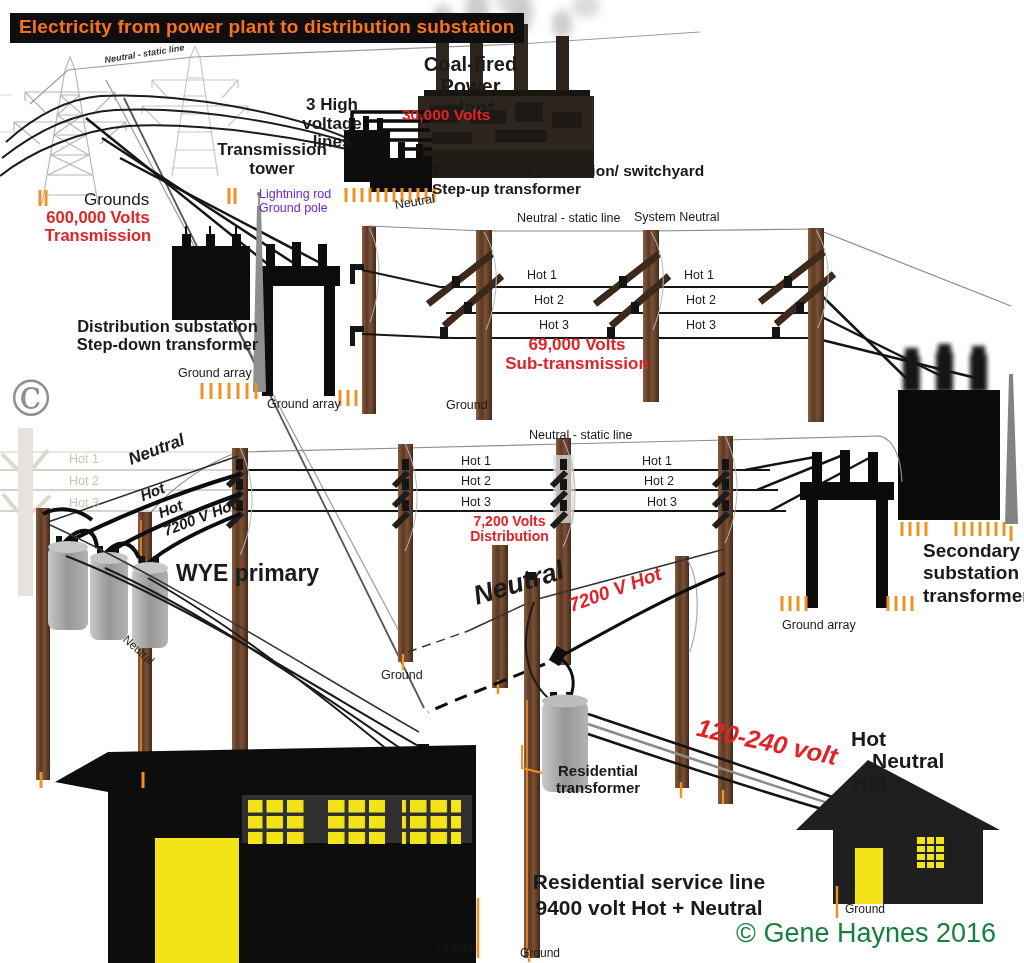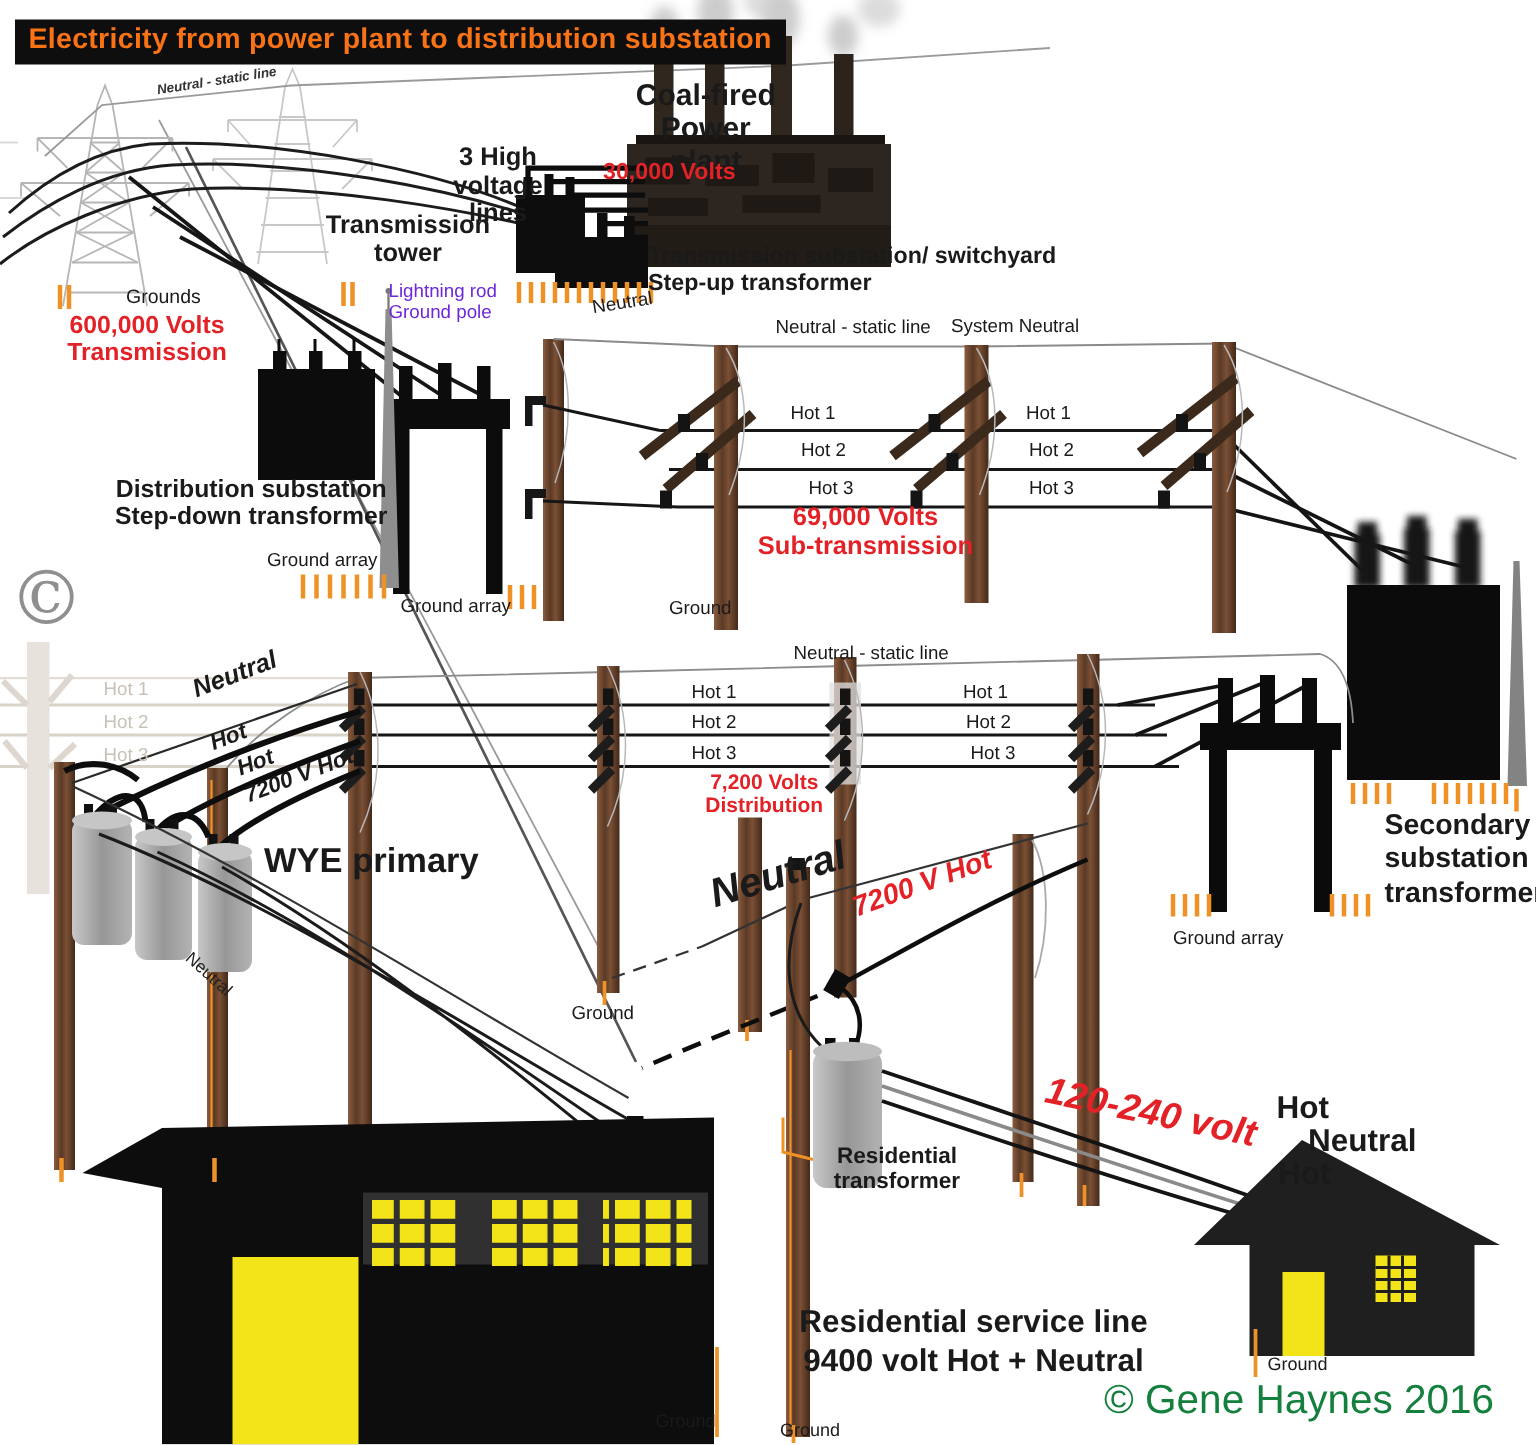--- a/index.html
+++ b/index.html
@@ -341,21 +341,21 @@
 <div class="title-bar">Electricity from power plant to distribution substation</div>
 
 <div class="lbl b i" style="left:104px;top:56px;font-size:9px;color:#333;transform:rotate(-9deg);transform-origin:left top;">Neutral - static line</div>
 <div class="lbl b ctr" style="left:277px;top:96px;width:110px;font-size:17px;">3 High voltage
 lines</div>
 <div class="lbl b ctr" style="left:418px;top:53px;width:105px;font-size:20px;">Coal-fired
 Power plant</div>
 <div class="lbl b red" style="left:402px;top:106px;font-size:15.5px;">30,000 Volts</div>
 <div class="lbl b ctr" style="left:212px;top:141px;width:120px;font-size:17px;">Transmission
 tower</div>
-<div class="lbl" style="left:84px;top:191px;font-size:13px;">Grounds</div>
+<div class="lbl" style="left:84px;top:191px;font-size:17px;">Grounds</div>
 <div class="lbl b red ctr" style="left:38px;top:208px;width:120px;font-size:16.5px;">600,000 Volts
 Transmission</div>
 <div class="lbl" style="left:259px;top:188px;font-size:12.5px;color:#6d28d9;">Lightning rod
 Ground pole</div>
 <div class="lbl b" style="left:432px;top:162px;font-size:15.5px;line-height:1.15;">Transmission substation/ switchyard
 Step-up transformer</div>
 
 <div class="lbl" style="left:394px;top:199px;transform:rotate(-9deg);transform-origin:left top;">Neutral</div>
 <div class="lbl" style="left:517px;top:212px;">Neutral - static line</div>
 <div class="lbl" style="left:634px;top:211px;">System Neutral</div>

